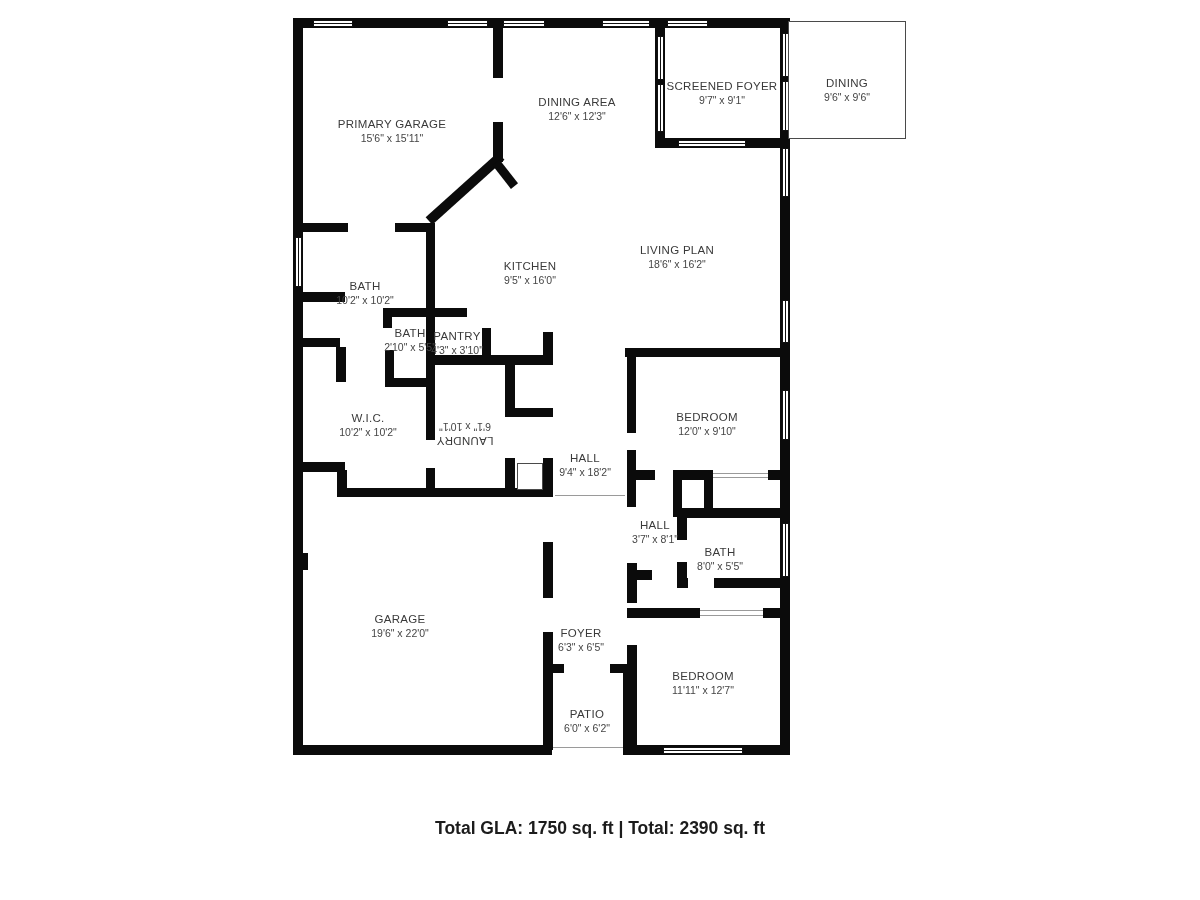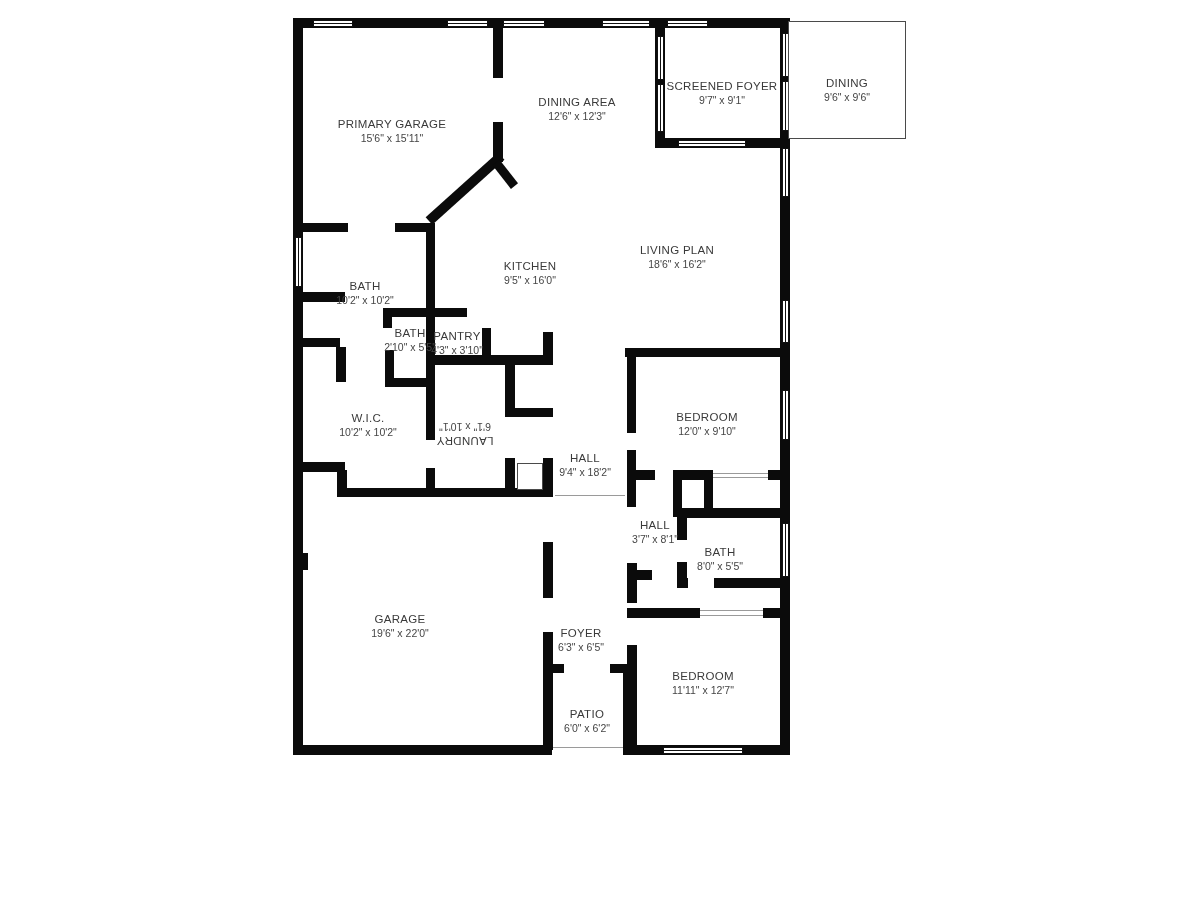--- a/index.html
+++ b/index.html
@@ -182,13 +182,14 @@
         <div class="room-label" style="left: 587px; top: 707px;">
           <span class="rname">PATIO</span>
           <span class="rdims">6'0" x 6'2"</span>
         </div>
         <div class="room-label" style="left: 703px; top: 669px;">
           <span class="rname">BEDROOM</span>
           <span class="rdims">11'11" x 12'7"</span>
         </div>
       </div>
   </div>
+  <div class="summary" id="sum-title">Total GLA: 1750 sq. ft | Total: 2390 sq. ft</div>
 </div>
 
 </body></html>

